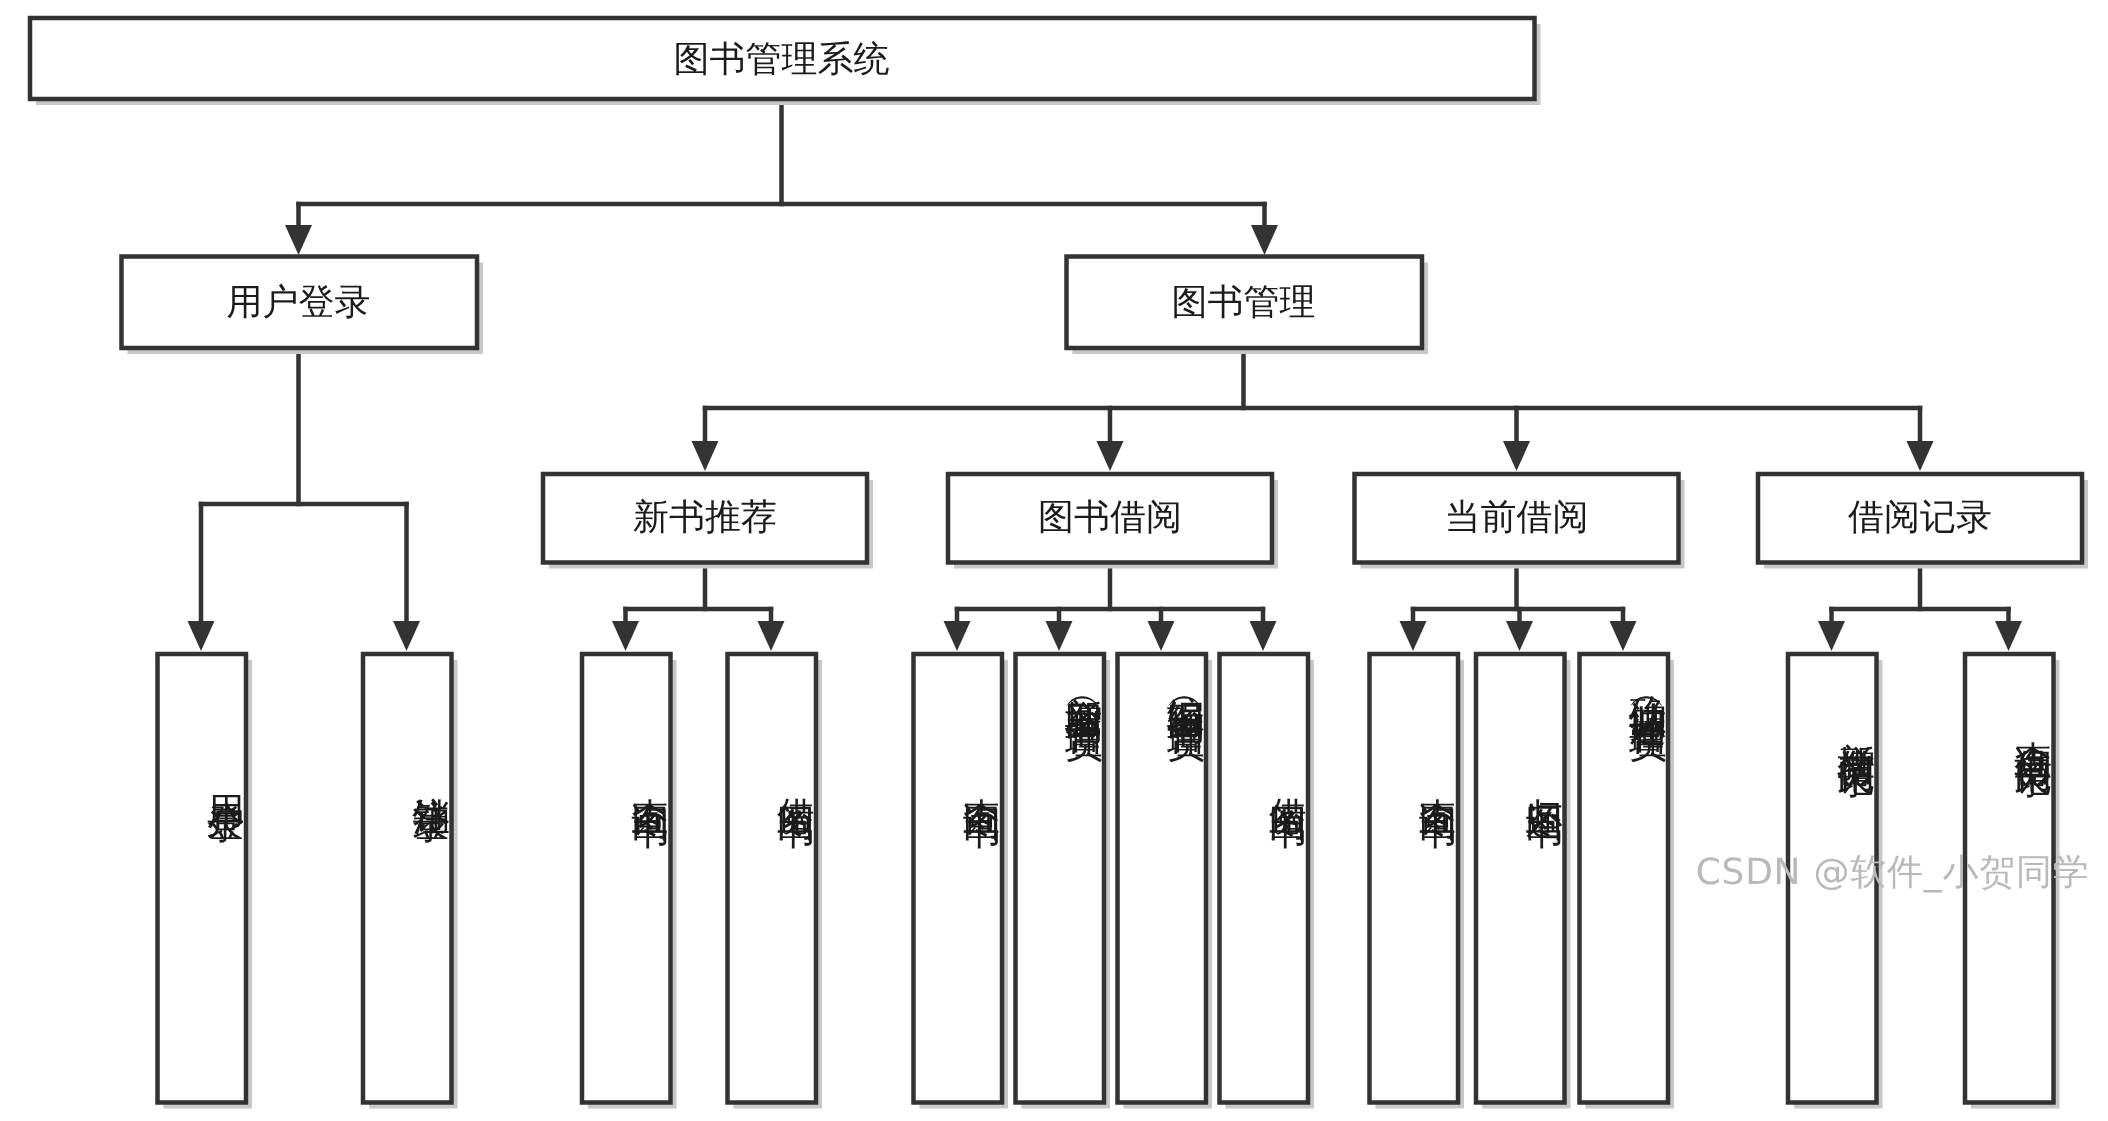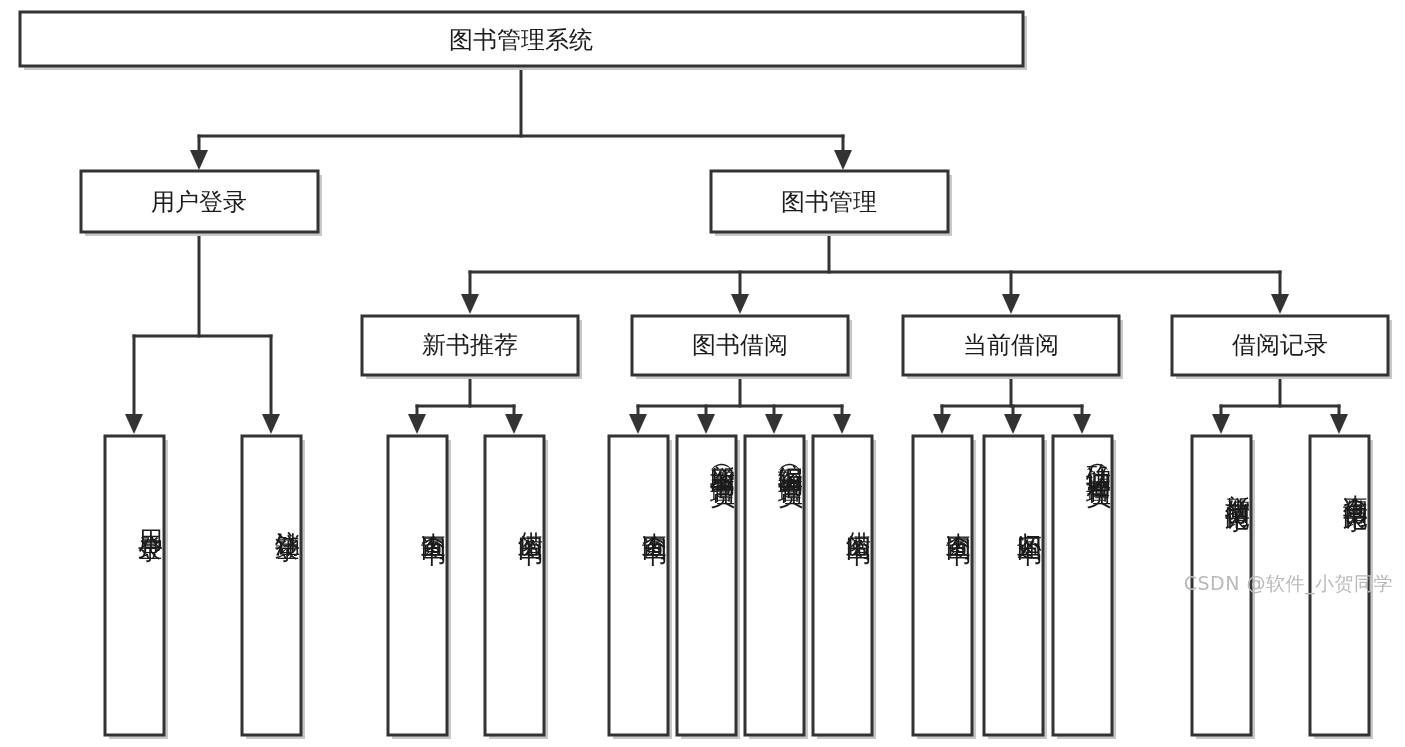--- a/index.html
+++ b/index.html
@@ -64,21 +64,21 @@
     color: #1b1b1b;
     text-align: center;
     white-space: nowrap;
     pointer-events: none;
   }
   .watermark {
     position: absolute;
     right: 12px;
     bottom: 6px;
     font-family: "DejaVu Sans", "Liberation Sans", sans-serif;
-    font-size: 19px;
+    font-size: 24px;
     color: #b9b9b9;
     letter-spacing: 0.5px;
     user-select: none;
   }
 </style>
 </head>
 <body>
 
 <div id="diagram-root">
 

